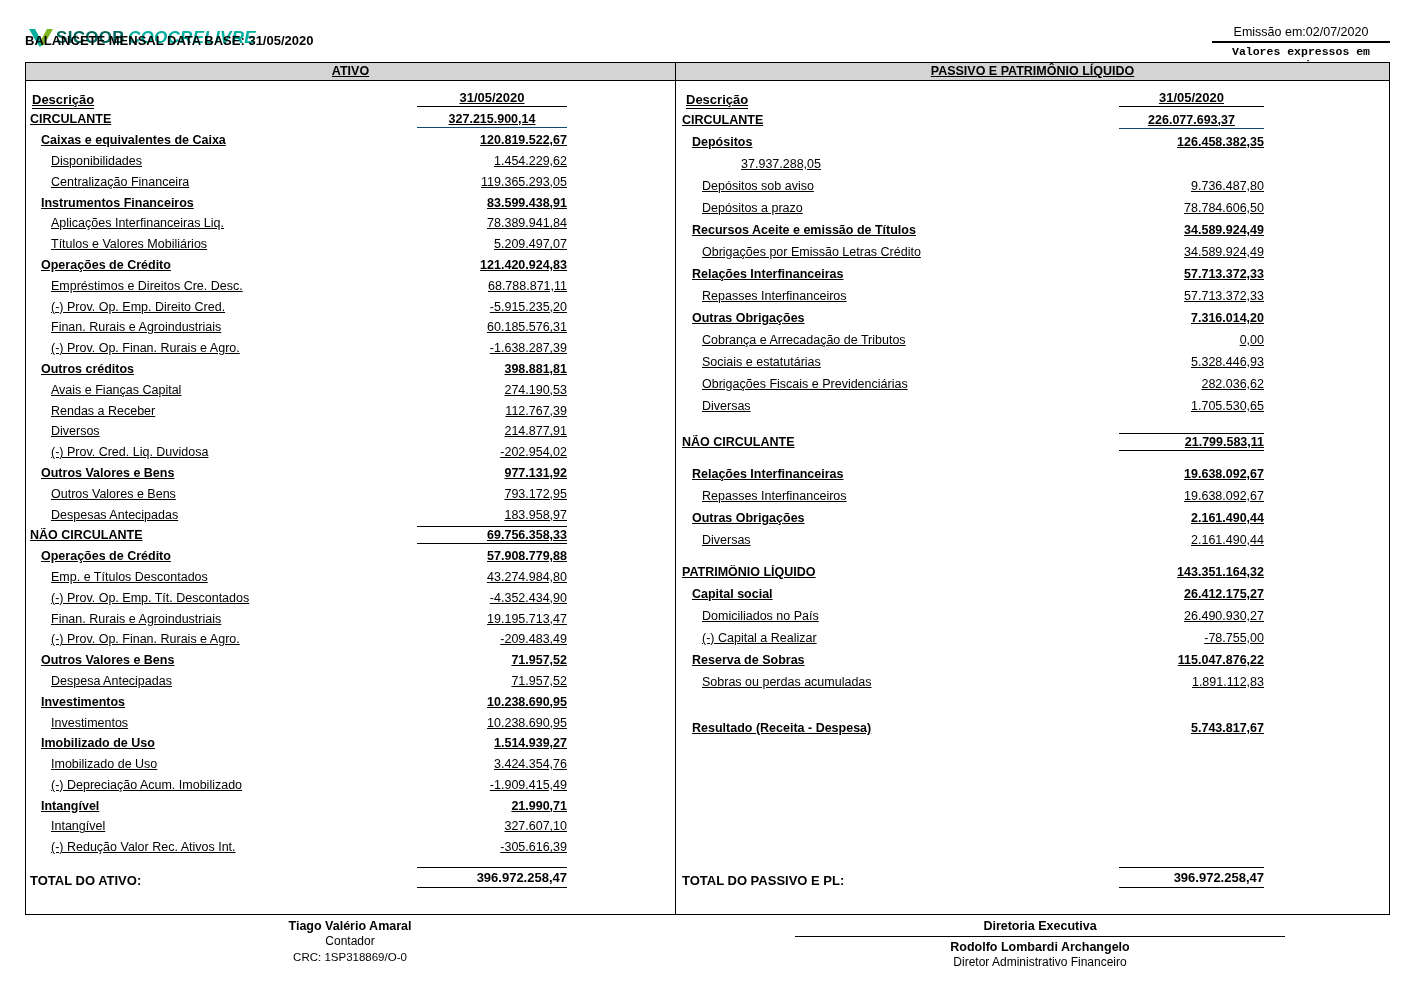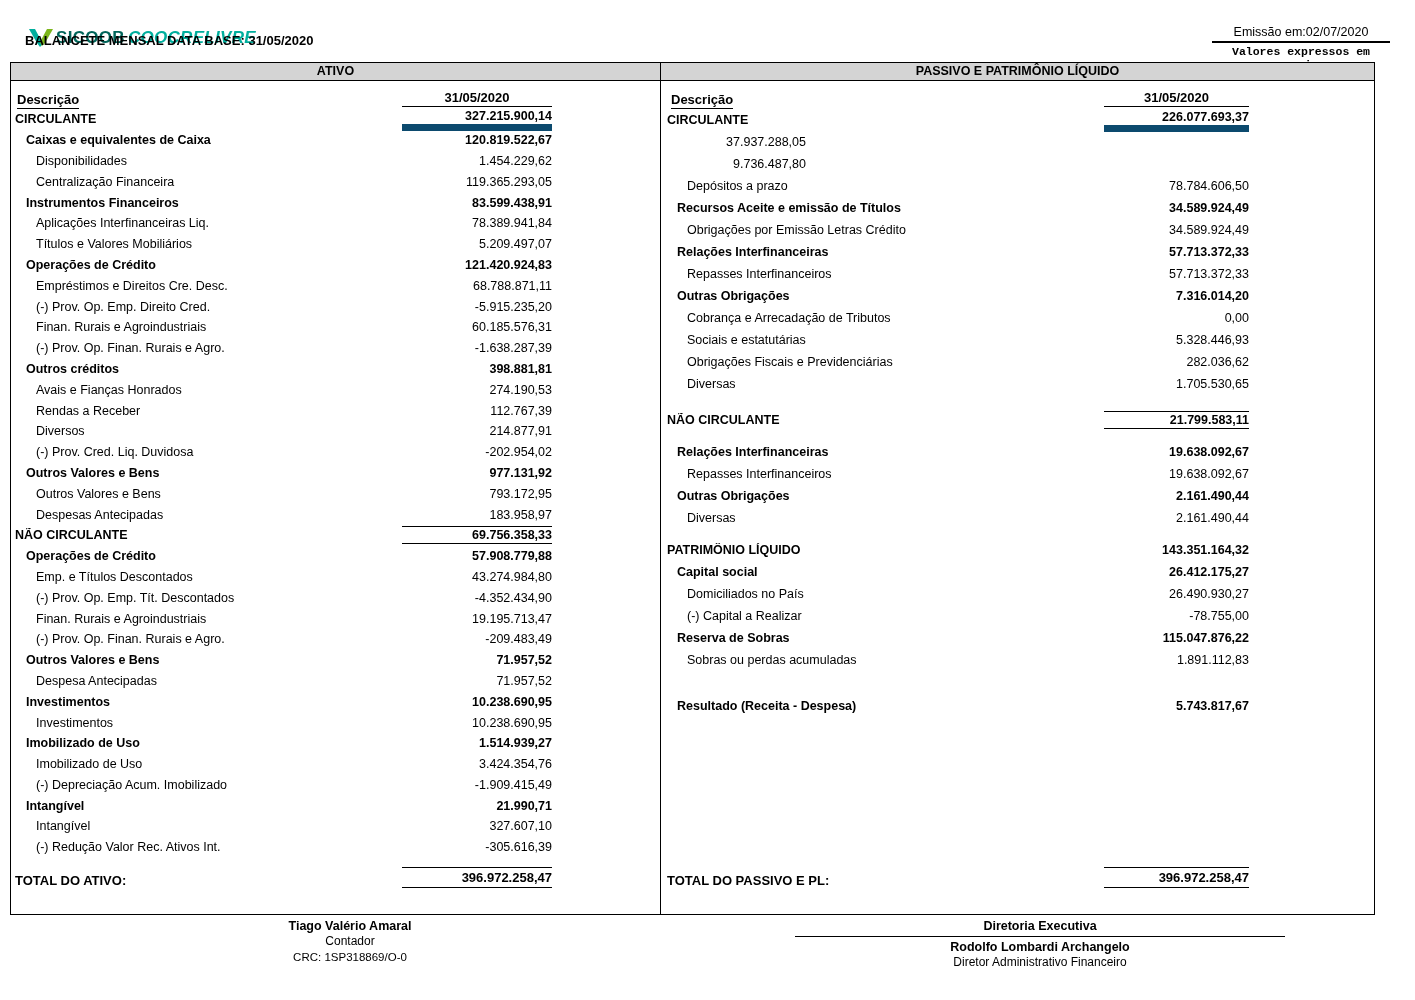--- a/index.html
+++ b/index.html
@@ -20,22 +20,22 @@
   .logo-primary   { color:var(--logo-primary,#00655a); }
   .logo-secondary { color:var(--logo-secondary,#00ae9d);font-style:italic; }
   .doc-title { position:absolute; left:0; right:0; top:11px; text-align:left;
                font-weight:bold; font-size:13px; }
   .emission-block { position:absolute; right:0; top:3px; width:178px; text-align:center; }
   .emission-date  { font-size:12.5px; }
   .emission-rule  { border-bottom:2px solid #000; margin:2px 0 2px; }
   .currency-note  { font-weight:bold; font-size:11.5px;font-family:Liberation Mono, monospace; }
 
   
-  .sheet { position:absolute; top:62px; left:10px; width:1365px; height:853px;
-           border:1px solid #000; display:flex; background:#fff; }
+  .sheet { position:absolute; top:62px; left:25px; width:1365px; height:853px;
+           border:1px solid #000; display:flex; background:#fff;text-decoration:underline; }
   .col { position:relative; }
   .col.ativo   { width:650px; border-right:1px solid #000; }
   .col.passivo { flex:1; }
 
   .col-title { height:18px; line-height:17px; background:var(--header-bar,#d4d4d4);
                border-bottom:1px solid #000; text-align:center; font-weight:bold;
                font-size:12.5px; }
 
   .col-head { display:flex; align-items:flex-end; padding-top:24px; height:26px;
               font-weight:bold; font-size:13px; }
@@ -55,21 +55,21 @@
   .row.section .lab { padding-left:4px; }
   .row.group   .lab { padding-left:15px; }
   .row.item    .lab { padding-left:25px; }
   .passivo .row.section .lab { padding-left:6px; }
   .passivo .row.group   .lab { padding-left:16px; }
   .passivo .row.item    .lab { padding-left:26px; }
   .row.section, .row.group { font-weight:bold; }
   .row .val { text-align:right; padding:1px 0; }
   .ativo   .row .val { width:150px; }
   .passivo .row .val { width:145px; }
-  .val.rule-bottom { border-bottom:7px solid #0c4a6e; }
+  .val.rule-bottom { border-bottom:1px solid #0c4a6e;text-align:center; }
   .val.rule-box    { border-top:1px solid #000; border-bottom:1px solid #000; }
   .spacer    { height:14px; }
   .spacer-sm { height:10px; }
   .spacer-lg { height:24px; }
 
   .total { position:absolute; bottom:26px; left:0; right:0; display:flex; align-items:flex-end;
            font-weight:bold; font-size:13px; }
   .ativo   .total { padding-left:4px;  padding-right:108px; }
   .passivo .total { padding-left:6px;  padding-right:125px; }
   .total .lab { flex:1; }
@@ -166,21 +166,21 @@
           </div>
           <div class="row item">
             <span class="lab">(-) Prov. Op. Finan. Rurais e Agro.</span>
             <span class="val">-1.638.287,39</span>
           </div>
           <div class="row group">
             <span class="lab">Outros créditos</span>
             <span class="val">398.881,81</span>
           </div>
           <div class="row item">
-            <span class="lab">Avais e Fianças Honrados</span>
+            <span class="lab">Avais e Fianças Capital</span>
             <span class="val">274.190,53</span>
           </div>
           <div class="row item">
             <span class="lab">Rendas a Receber</span>
             <span class="val">112.767,39</span>
           </div>
           <div class="row item">
             <span class="lab">Diversos</span>
             <span class="val">214.877,91</span>
           </div>
@@ -275,24 +275,29 @@
       <div class="col-title">PASSIVO E PATRIMÔNIO LÍQUIDO</div>
       <div class="col-head">
         <span class="desc"><span>Descrição</span></span>
         <span class="date">31/05/2020</span>
       </div>
       <div class="rows" id="passivo-rows">
           <div class="row section">
             <span class="lab">CIRCULANTE</span>
             <span class="val rule-bottom">226.077.693,37</span>
           </div>
+          <div class="row group">
+            <span class="lab">Depósitos</span>
+            <span class="val">126.458.382,35</span>
+          </div>
           <div class="row item">
             <span class="val">37.937.288,05</span>
           </div>
           <div class="row item">
+            <span class="lab">Depósitos sob aviso</span>
             <span class="val">9.736.487,80</span>
           </div>
           <div class="row item">
             <span class="lab">Depósitos a prazo</span>
             <span class="val">78.784.606,50</span>
           </div>
           <div class="row group">
             <span class="lab">Recursos Aceite e emissão de Títulos</span>
             <span class="val">34.589.924,49</span>
           </div>

